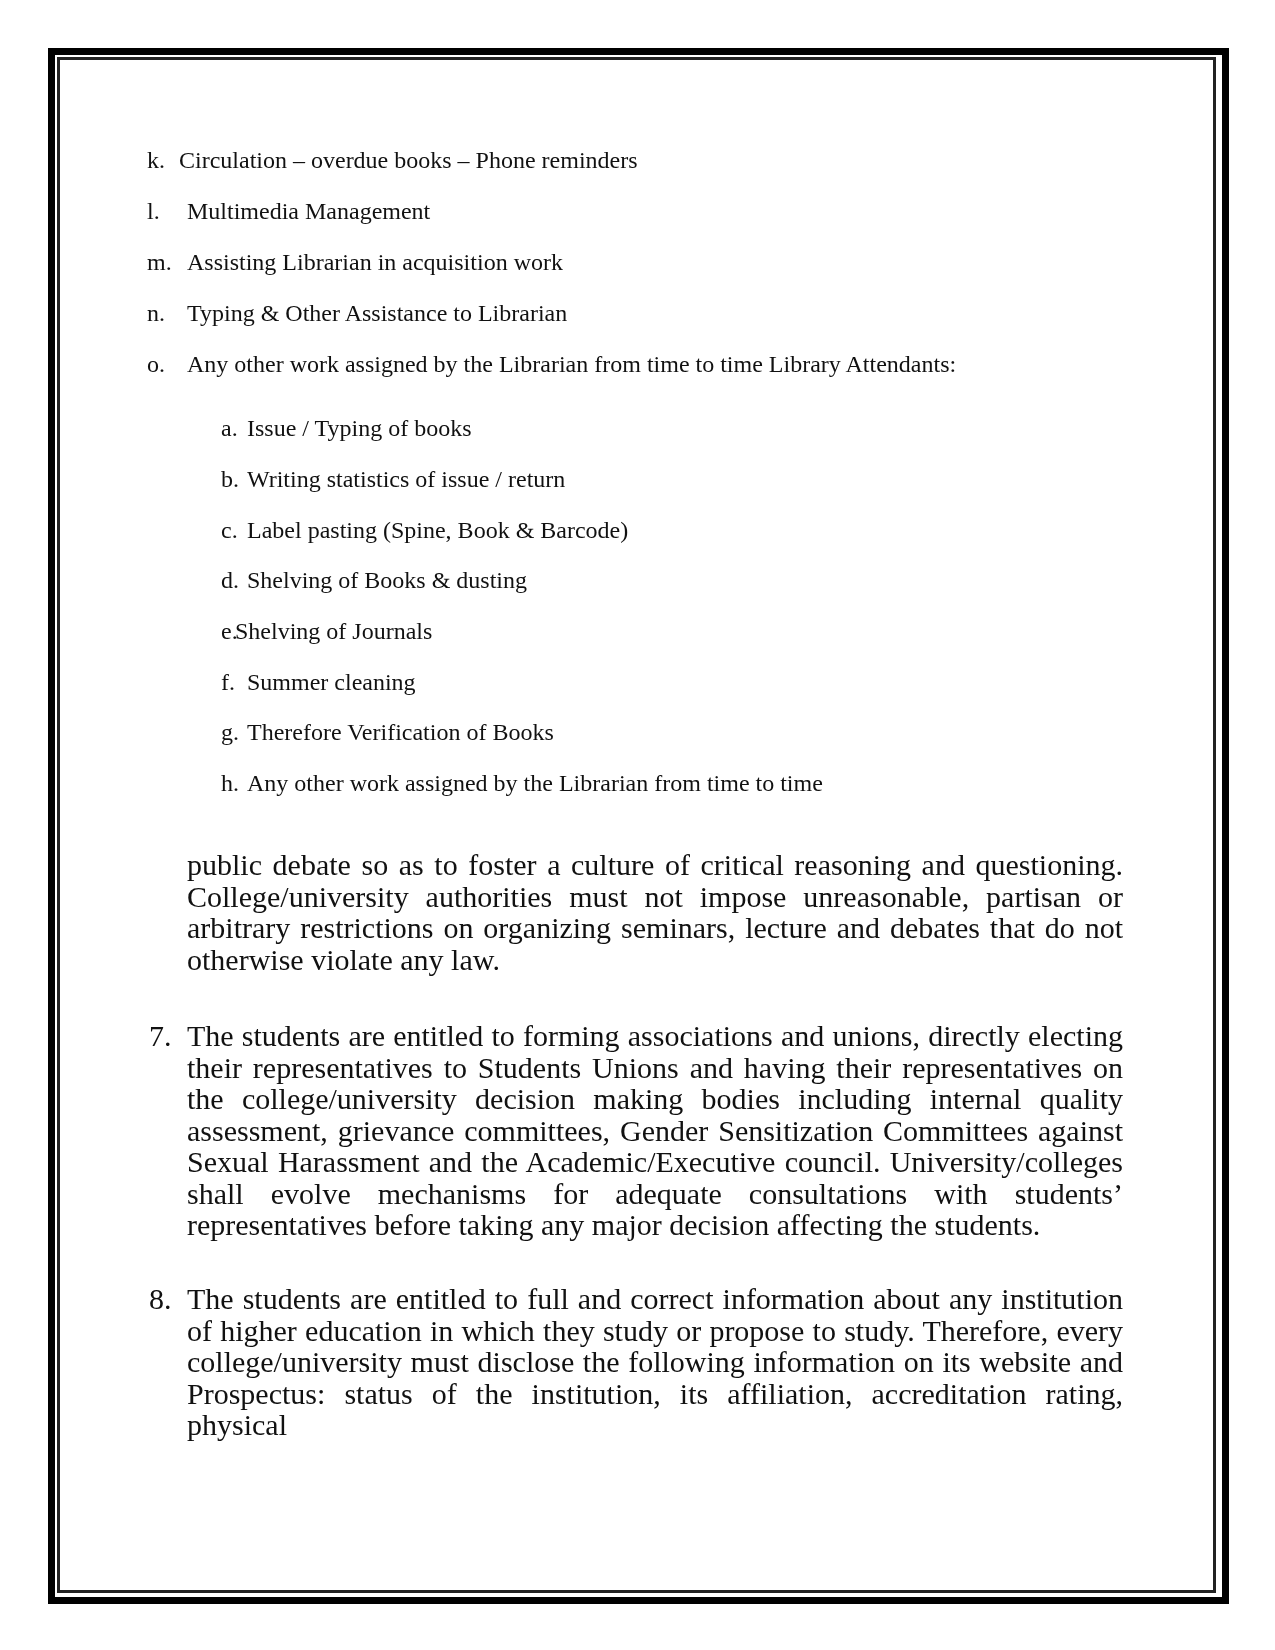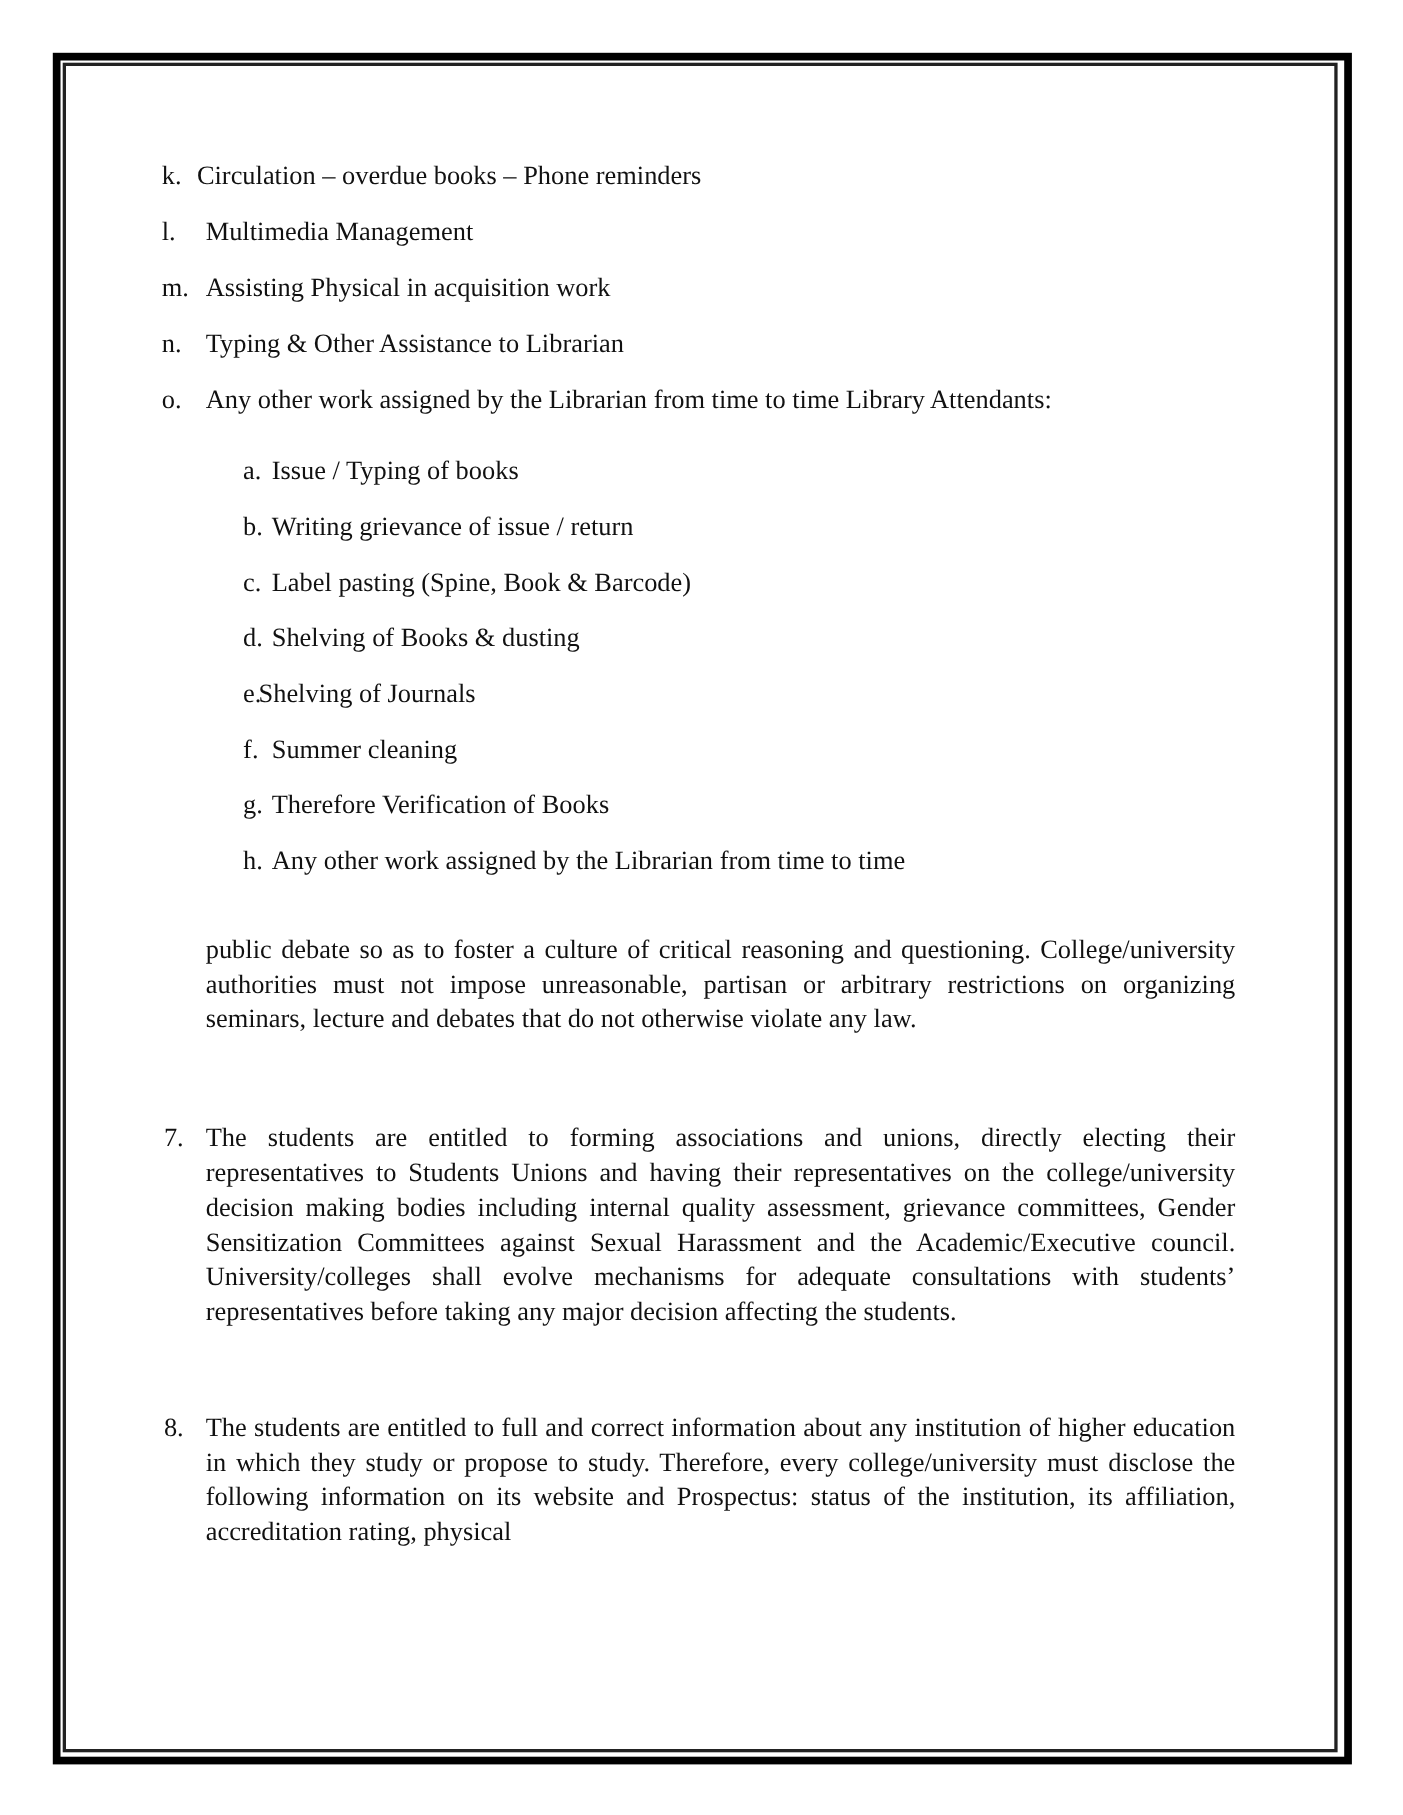--- a/index.html
+++ b/index.html
@@ -4,61 +4,61 @@
   <style>
     html, body { margin: 0; padding: 0; background: #ffffff; }
     body { width: 1275px; height: 1650px; position: relative; overflow: hidden;
            font-family: "Liberation Serif", "DejaVu Serif", serif; color: #111; }
     .frame-outer { position: absolute; left: 48px; top: 48px; width: 1167px; height: 1542px;
                    border: 7px solid #000; box-sizing: content-box; }
     .frame-inner { position: absolute; left: 57px; top: 57px; width: 1153px; height: 1530px;
                    border: 3px solid #222; }
     .line { position: absolute; font-size: 24px; white-space: nowrap; line-height: 28px; }
     .mk { position: absolute; display: inline-block; }
-    .para { position: absolute; left: 187px; width: 936px; font-size: 24px; line-height: 31.5px;
+    .para { position: absolute; left: 187px; width: 936px; font-size: 30px; line-height: 31.5px;
             text-align: justify; }
     .para .num { position: absolute; left: -38px; top: 0; }
   </style>
 </head>
 <body>
 
 <div class="frame-outer"></div>
 <div class="frame-inner"></div>
 
 <div>
   <div class="line" style="left:147px; top:146px;">
     <span class="mk" style="left:0">k.</span>
     <span class="mk" style="left:32px">Circulation – overdue books – Phone reminders</span>
   </div>
   <div class="line" style="left:147px; top:197px;">
     <span class="mk" style="left:0">l.</span>
     <span class="mk" style="left:40px">Multimedia Management</span>
   </div>
   <div class="line" style="left:147px; top:248px;">
     <span class="mk" style="left:0">m.</span>
-    <span class="mk" style="left:40px">Assisting Physical in acquisition work</span>
+    <span class="mk" style="left:40px">Assisting Librarian in acquisition work</span>
   </div>
   <div class="line" style="left:147px; top:299px;">
     <span class="mk" style="left:0">n.</span>
     <span class="mk" style="left:40px">Typing &amp; Other Assistance to Librarian</span>
   </div>
   <div class="line" style="left:147px; top:350px;">
     <span class="mk" style="left:0">o.</span>
     <span class="mk" style="left:40px">Any other work assigned by the Librarian from time to time Library Attendants:</span>
   </div>
 </div>
 
 <div>
   <div class="line" style="left:221px; top:414px;">
     <span class="mk" style="left:0">a.</span>
     <span class="mk" style="left:26px">Issue / Typing of books</span>
   </div>
   <div class="line" style="left:221px; top:465px;">
     <span class="mk" style="left:0">b.</span>
-    <span class="mk" style="left:26px">Writing grievance of issue / return</span>
+    <span class="mk" style="left:26px">Writing statistics of issue / return</span>
   </div>
   <div class="line" style="left:221px; top:516px;">
     <span class="mk" style="left:0">c.</span>
     <span class="mk" style="left:26px">Label pasting (Spine, Book &amp; Barcode)</span>
   </div>
   <div class="line" style="left:221px; top:566px;">
     <span class="mk" style="left:0">d.</span>
     <span class="mk" style="left:26px">Shelving of Books &amp; dusting</span>
   </div>
   <div class="line" style="left:221px; top:617px;">

